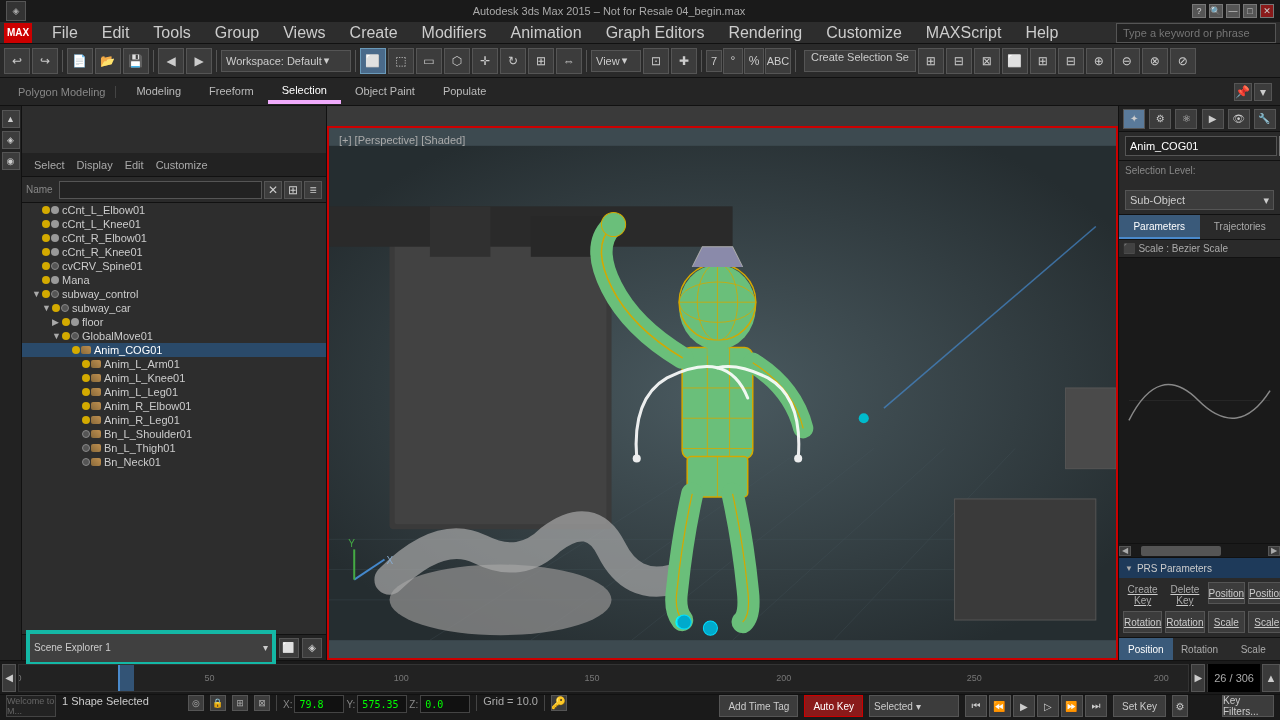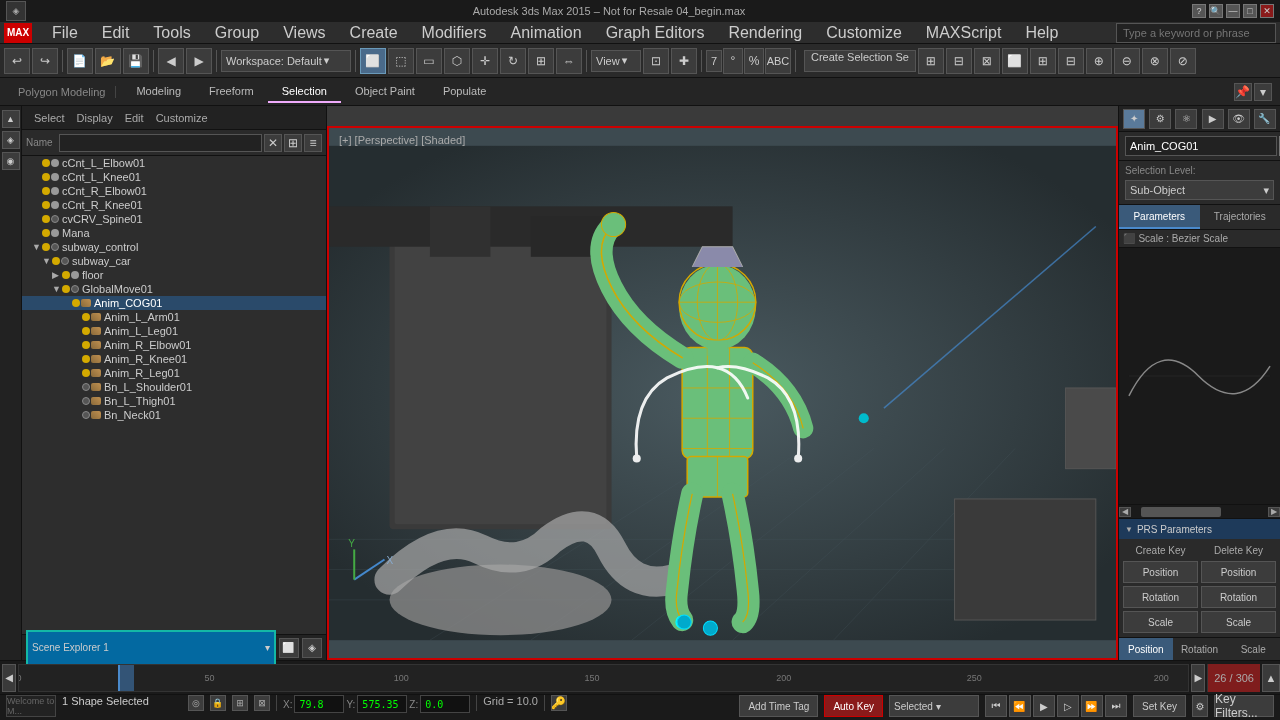--- a/index.html
+++ b/index.html
@@ -32,29 +32,29 @@
 
     
     #sel-set-area { display: flex; align-items: center; gap: 2px; margin-left: 4px; }
     #sel-set-btn { height: 22px; background: #3c3c3c; border: 1px solid #555; color: #ccc; font-size: 11px; padding: 0 6px; cursor: pointer; white-space: nowrap; }
 
     
     #ribbon-bar {
       width: 100%; height: 28px; background: #252525; display: flex; align-items: center; padding: 0 8px; gap: 0; border-bottom: 1px solid #111;
     }
     .ribbon-tab { padding: 4px 14px; color: #bbb; cursor: pointer; font-size: 11px; border-bottom: 2px solid transparent; }
-    .ribbon-tab.active { color: #fff; border-bottom: 2px solid #f0abfc; }
+    .ribbon-tab.active { color: #fff; border-bottom: 4px solid #f0abfc; }
     #poly-modeling-label { color: #888; font-size: 11px; padding: 0 10px; border-right: 1px solid #444; margin-right: 6px; }
 
     
     #main-area { display: flex; width: 100%; height: calc(720px - 22px - 22px - 34px - 28px - 34px - 26px); }
 
     
     #left-panel { width: 305px; background: #2d2d2d; border-right: 1px solid #111; display: flex; flex-direction: column; flex-shrink: 0; }
-    #scene-explorer-header { height: 24px; background: #222; display: flex; align-items: center; padding: 0 6px; font-size: 11px; color: #aaa; border-bottom: 1px solid #111; }
+    #scene-explorer-header { height: 24px; background: #222; display: flex; align-items: center; padding: 0 6px; font-size: 11px; color: #aaa; border-bottom: 1px solid #111; margin-top: 47px; }
     #scene-tree-toolbar { height: 26px; background: #2a2a2a; display: flex; align-items: center; padding: 0 4px; gap: 2px; border-bottom: 1px solid #111; }
     #scene-search { height: 20px; flex: 1; background: #222; border: 1px solid #555; color: #ccc; font-size: 10px; padding: 0 4px; }
     #scene-tree { flex: 1; overflow-y: auto; background: #2d2d2d; }
     .tree-item { display: flex; align-items: center; padding: 1px 0; cursor: pointer; font-size: 11px; color: #ccc; }
     .tree-item.selected { background: #2a4a6a; color: #fff; }
     .tree-indent-1 { padding-left: 10px; }
     .tree-indent-2 { padding-left: 20px; }
     .tree-indent-3 { padding-left: 30px; }
     .tree-indent-4 { padding-left: 40px; }
     .tree-indent-5 { padding-left: 50px; }
@@ -77,49 +77,49 @@
 
     
     #right-panel { width: 162px; background: #2a2a2a; border-left: 1px solid #111; display: flex; flex-direction: column; flex-shrink: 0; }
     #right-icons-bar { height: 26px; background: #222; display: flex; align-items: center; justify-content: space-around; padding: 0 2px; border-bottom: 1px solid #111; }
     .r-icon-btn { width: 22px; height: 20px; background: #3c3c3c; border: 1px solid #555; display: flex; align-items: center; justify-content: center; cursor: pointer; font-size: 10px; color: #ccc; }
     .r-icon-btn.active { background: #5a7a9a; }
     #obj-name-row { display: flex; align-items: center; padding: 4px 6px; gap: 2px; border-bottom: 1px solid #111; }
     #obj-name-input { flex: 1; height: 20px; background: #222; border: 1px solid #555; color: #fff; font-size: 11px; padding: 0 4px; }
     #obj-color-swatch { width: 20px; height: 20px; background: #3a9a3a; border: 1px solid #777; cursor: pointer; flex-shrink:0; }
     #sel-level-row { padding: 4px 6px; border-bottom: 1px solid #111; }
-    .r-label { font-size: 10px; color: #888; margin-bottom: 4px; }
+    .r-label { font-size: 10px; color: #888; margin-bottom: 14px; }
     #sel-level-dropdown { width: 100%; height: 20px; background: #3c3c3c; border: 1px solid #555; color: #ccc; font-size: 11px; padding: 0 4px; display: flex; align-items: center; justify-content: space-between; cursor: pointer; }
     #param-traj-tabs { display: flex; border-bottom: 1px solid #111; }
     .param-tab { flex: 1; height: 24px; display: flex; align-items: center; justify-content: center; font-size: 10px; cursor: pointer; color: #aaa; border-bottom: 2px solid transparent; }
     .param-tab.active { color: #fff; background: #3a5a7a; border-bottom: 2px solid #4a8acc; }
     #bezier-row { display: flex; align-items: center; padding: 3px 4px; font-size: 10px; color: #aaa; border-bottom: 1px solid #111; gap: 3px; }
     #right-track-area { flex: 1; background: #222; position: relative; overflow: hidden; }
     #right-scrollbar-h { height: 14px; background: #1a1a1a; display: flex; align-items: center; border-top: 1px solid #111; }
     #right-track-thumb { width: 80px; height: 10px; background: #555; margin: 2px 10px; border-radius: 2px; cursor: pointer; }
 
     
     #prs-section { background: #2a2a2a; border-top: 1px solid #111; }
     #prs-header { height: 20px; background: #1e3a5a; display: flex; align-items: center; padding: 0 6px; font-size: 10px; color: #ccc; cursor: pointer; gap: 4px; }
     .prs-triangle { font-size: 8px; color: #aaa; }
-    #prs-grid { display: grid; grid-template-columns: 1fr 1fr; gap: 3px; padding: 4px; }
+    #prs-grid { display: grid; grid-template-columns: 1fr 1fr 1fr 1fr; gap: 3px; padding: 4px; text-decoration: underline; }
     .prs-col-header { text-align: center; font-size: 10px; color: #aaa; padding: 2px; }
     .prs-btn { height: 22px; background: #3c3c3c; border: 1px solid #555; color: #ccc; font-size: 10px; display: flex; align-items: center; justify-content: center; cursor: pointer; }
     #prs-bottom-tabs { display: flex; border-top: 1px solid #111; }
     .prs-bottom-tab { flex: 1; height: 22px; display: flex; align-items: center; justify-content: center; font-size: 10px; cursor: pointer; color: #aaa; }
     .prs-bottom-tab.active { color: #fff; background: #3a5a7a; }
 
     
     #timeline-area { width: 100%; height: 34px; background: #1a1a1a; display: flex; align-items: center; border-top: 1px solid #111; }
     #timeline-left-btn { width: 14px; height: 28px; background: #3a3a3a; border: 1px solid #555; display: flex; align-items: center; justify-content: center; cursor: pointer; font-size: 10px; color: #ccc; margin: 0 2px; }
     #timeline-track { flex: 1; height: 28px; background: #222; position: relative; overflow: hidden; border: 1px solid #333; }
     #timeline-playhead { position: absolute; top: 0; left: calc(26/306 * 100%); width: 2px; height: 100%; background: #4a8acc; z-index: 5; }
     .tl-label { position: absolute; bottom: 8px; font-size: 9px; color: #777; transform: translateX(-50%); }
     #timeline-right-btn { width: 14px; height: 28px; background: #3a3a3a; border: 1px solid #555; display: flex; align-items: center; justify-content: center; cursor: pointer; font-size: 10px; color: #ccc; margin: 0 2px; }
-    #frame-counter { height: 28px; background: #7f1d1d; display: flex; align-items: center; justify-content: flex-end; font-size: 11px; color: #aaa; padding: 0 6px; border-left: 1px solid #333; white-space: nowrap; }
+    #frame-counter { height: 28px; background: #000000; display: flex; align-items: center; justify-content: flex-end; font-size: 11px; color: #aaa; padding: 0 6px; border-left: 1px solid #333; white-space: nowrap; }
     #timeline-expand { width: 18px; height: 28px; background: #3a3a3a; border: 1px solid #555; display: flex; align-items: center; justify-content: center; cursor: pointer; margin-left: 2px; }
 
     
     #status-bar { width: 100%; height: 26px; background: #1a1a1a; display: flex; align-items: flex-start; padding: 0 6px; gap: 6px; border-top: 1px solid #111; }
     #mini-view { width: 50px; height: 22px; background: #222; border: 1px solid #444; flex-shrink:0; display: flex; align-items:center; justify-content:center; font-size:9px; color:#666; }
     #shape-selected-label { color: #ccc; font-size: 11px; min-width: 120px; }
     .status-icon { width: 16px; height: 16px; background: #3c3c3c; border: 1px solid #555; display: flex; align-items: center; justify-content: center; font-size: 9px; color: #aaa; cursor: pointer; }
     .status-sep { width: 1px; height: 16px; background: #444; }
     #coords-area { display: flex; align-items: center; gap: 2px; }
     .coord-label { font-size: 10px; color: #888; }
@@ -132,21 +132,21 @@
     
     #playback-controls { display: flex; align-items: center; gap: 2px; margin-left: auto; }
     .play-btn { width: 22px; height: 22px; background: #3c3c3c; border: 1px solid #555; display: flex; align-items: center; justify-content: center; cursor: pointer; font-size: 10px; color: #ccc; }
 
     
     #left-mini { width: 22px; background: #222; border-right: 1px solid #111; display: flex; flex-direction: column; align-items: center; padding: 4px 0; gap: 3px; }
     .mini-btn { width: 18px; height: 18px; background: #3c3c3c; border: 1px solid #555; display: flex; align-items: center; justify-content: center; cursor: pointer; font-size: 9px; color: #ccc; }
 
     
     #se-bottom { height: 26px; background: #222; display: flex; align-items: center; padding: 0 4px; border-top: 1px solid #111; gap: 3px; }
-    #se-name-dropdown { height: 36px; flex: 1; background: #0369a1; border: 2px solid #14b8a6; color: #ccc; font-size: 10px; padding: 0 4px; display: flex; align-items: center; cursor: pointer; }
+    #se-name-dropdown { height: 36px; flex: 1; background: #404040; border: 4px solid #14b8a6; color: #ccc; font-size: 10px; padding: 0 4px; display: flex; align-items: center; cursor: pointer; }
     .se-icon-btn { width: 20px; height: 20px; background: #3c3c3c; border: 1px solid #555; display: flex; align-items: center; justify-content: center; cursor: pointer; font-size: 10px; color: #ccc; }
 
     
     .expand-arrow { color: #aaa; font-size: 9px; width: 10px; display: inline-block; }
 
     
     #vp-frame-counter { position: absolute; top: 6px; right: 40px; color: #aaa; font-size: 11px; z-index: 10; }
 
     
     .key-icon { font-size: 12px; }
@@ -385,37 +385,37 @@
             <span class="bone-icon"></span>
           </span>
           <span>Anim_L_Arm01</span>
         </div>
         <div class="tree-item tree-indent-5">
           <span class="expand-arrow"> </span>
           <span class="tree-icons">
             <span class="dot-icon dot-yellow"></span>
             <span class="bone-icon"></span>
           </span>
+          <span>Anim_L_Knee01</span>
+        </div>
+        <div class="tree-item tree-indent-5">
+          <span class="expand-arrow"> </span>
+          <span class="tree-icons">
+            <span class="dot-icon dot-yellow"></span>
+            <span class="bone-icon"></span>
+          </span>
           <span>Anim_L_Leg01</span>
         </div>
         <div class="tree-item tree-indent-5">
           <span class="expand-arrow"> </span>
           <span class="tree-icons">
             <span class="dot-icon dot-yellow"></span>
             <span class="bone-icon"></span>
           </span>
           <span>Anim_R_Elbow01</span>
-        </div>
-        <div class="tree-item tree-indent-5">
-          <span class="expand-arrow"> </span>
-          <span class="tree-icons">
-            <span class="dot-icon dot-yellow"></span>
-            <span class="bone-icon"></span>
-          </span>
-          <span>Anim_R_Knee01</span>
         </div>
         <div class="tree-item tree-indent-5">
           <span class="expand-arrow"> </span>
           <span class="tree-icons">
             <span class="dot-icon dot-yellow"></span>
             <span class="bone-icon"></span>
           </span>
           <span>Anim_R_Leg01</span>
         </div>
         <div class="tree-item tree-indent-5">
@@ -726,14 +726,14 @@
     <div class="play-btn">⏪</div>
     <div class="play-btn">▶</div>
     <div class="play-btn">▷</div>
     <div class="play-btn">⏩</div>
     <div class="play-btn">⏭</div>
   </div>
 
   <div id="set-key-btn">Set Key</div>
 
   <div class="play-btn" style="width:16px;">⚙</div>
-  <div class="play-btn" style="width:60px;font-size:12px;">Key Filters...</div>
+  <div class="play-btn" style="width:52px;font-size:10px;margin-left:28px;">Key Filters...</div>
 </div>
 
 </body></html>

